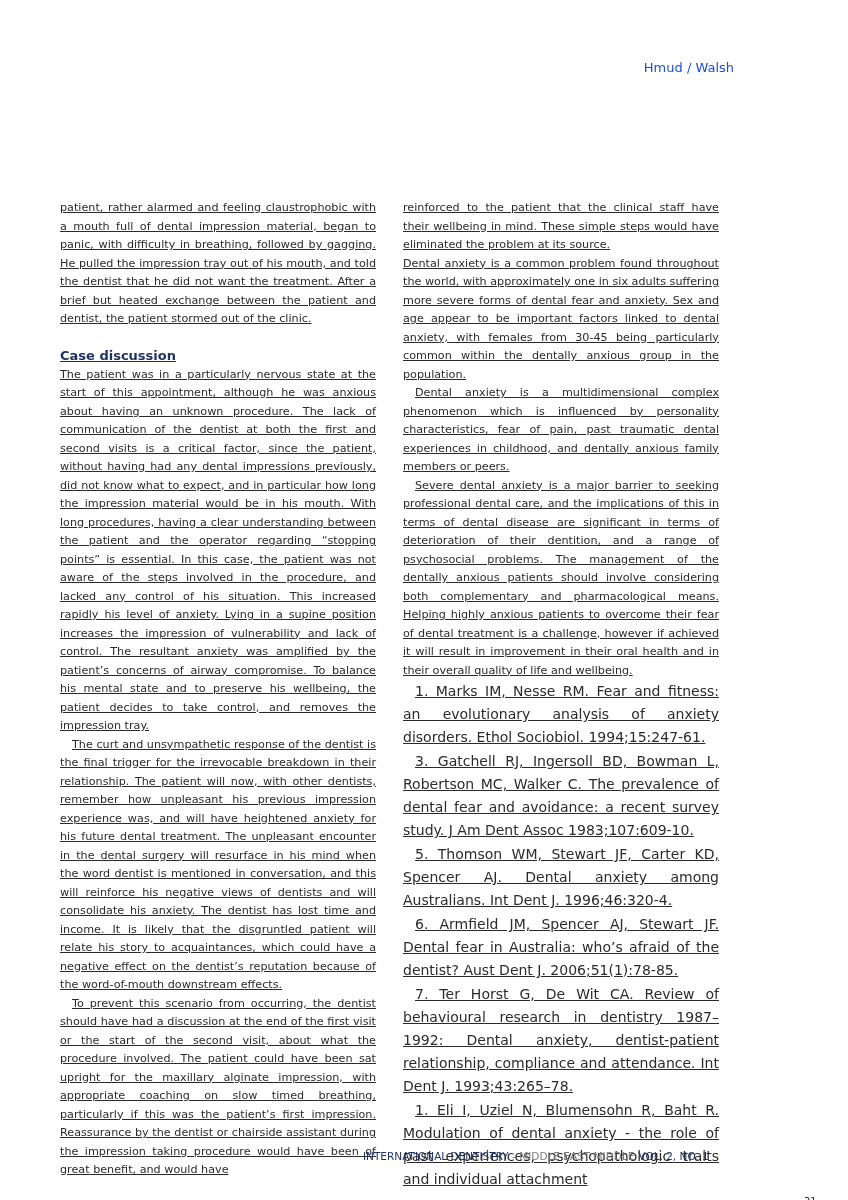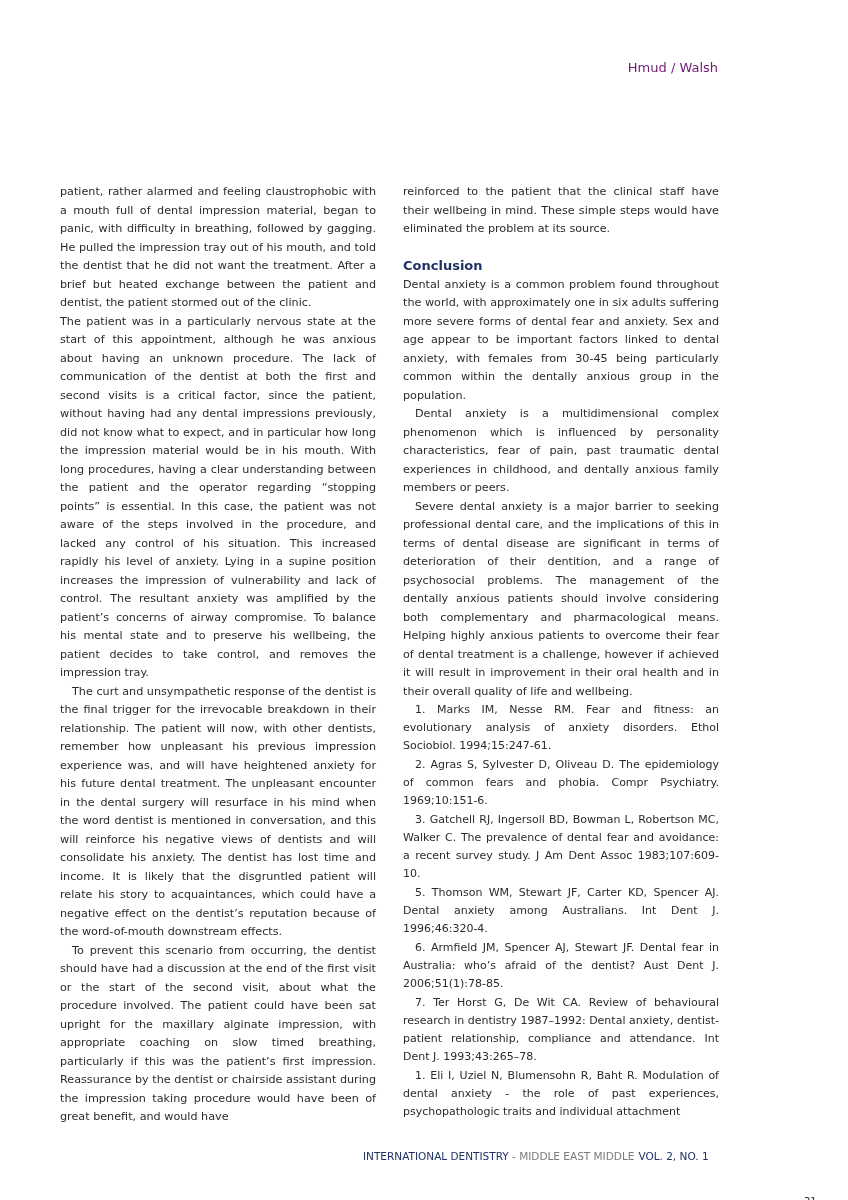--- a/index.html
+++ b/index.html
@@ -1,51 +1,50 @@
 <!DOCTYPE html>
 <html><head>
 <meta charset="utf-8">
 <style>
   html, body { margin: 0; padding: 0; background: #ffffff; }
   body { width: 848px; height: 1200px; position: relative; overflow: hidden;
          font-family: "DejaVu Sans", sans-serif; color: #2b2b2b; }
-  .running-head { position: absolute; top: 60px; right: 130px; font-size: 13px; color: #701a75; }
-  .col { position: absolute; top: 183px; width: 316px; font-size: 11.2px; line-height: 18.5px; }
+  .running-head { position: absolute; top: 60px; right: 114px; font-size: 13px; color: #1d4ed8; }
+  .col { position: absolute; top: 199px; width: 316px; font-size: 11.2px; line-height: 18.5px; text-decoration: underline; }
   .col-left { left: 60px; }
   .col-right { left: 403px; }
   .col p { margin: 0; text-align: justify; }
   .col p.indent { text-indent: 12px; }
   .col h2 { margin: 18px 0 1px 0; font-size: 13px; font-weight: bold; color: #1f3264; line-height: 18px; }
-  .refs p { text-indent: 12px; font-size: 11px; line-height: 18px; margin-bottom: 1px; }
+  .refs p { text-indent: 12px; font-size: 14px; line-height: 23px; margin-bottom: 1px; }
   .footer { position: absolute; top: 1150px; left: 363px; font-size: 10.5px; color: #1f3264; white-space: nowrap; }
   .footer .sub { color: #7a7a7a; }
   .footer .vol { color: #1f3264; margin-left: 4px; }
   .pageno { position: absolute; top: 1196px; left: 804px; font-size: 10px; color: #2b2b2b; }
 </style>
 </head>
 <body>
 
 <div class="running-head">Hmud / Walsh</div>
 
 <div class="col col-left">
   <p>patient, rather alarmed and feeling claustrophobic with a mouth full of dental impression material, began to panic, with difficulty in breathing, followed by gagging. He pulled the impression tray out of his mouth, and told the dentist that he did not want the treatment. After a brief but heated exchange between the patient and dentist, the patient stormed out of the clinic.</p>
+  <h2>Case discussion</h2>
   <p>The patient was in a particularly nervous state at the start of this appointment, although he was anxious about having an unknown procedure. The lack of communication of the dentist at both the first and second visits is a critical factor, since the patient, without having had any dental impressions previously, did not know what to expect, and in particular how long the impression material would be in his mouth. With long procedures, having a clear understanding between the patient and the operator regarding “stopping points” is essential. In this case, the patient was not aware of the steps involved in the procedure, and lacked any control of his situation. This increased rapidly his level of anxiety. Lying in a supine position increases the impression of vulnerability and lack of control. The resultant anxiety was amplified by the patient’s concerns of airway compromise. To balance his mental state and to preserve his wellbeing, the patient decides to take control, and removes the impression tray.</p>
   <p class="indent">The curt and unsympathetic response of the dentist is the final trigger for the irrevocable breakdown in their relationship. The patient will now, with other dentists, remember how unpleasant his previous impression experience was, and will have heightened anxiety for his future dental treatment. The unpleasant encounter in the dental surgery will resurface in his mind when the word dentist is mentioned in conversation, and this will reinforce his negative views of dentists and will consolidate his anxiety. The dentist has lost time and income. It is likely that the disgruntled patient will relate his story to acquaintances, which could have a negative effect on the dentist’s reputation because of the word-of-mouth downstream effects.</p>
   <p class="indent">To prevent this scenario from occurring, the dentist should have had a discussion at the end of the first visit or the start of the second visit, about what the procedure involved. The patient could have been sat upright for the maxillary alginate impression, with appropriate coaching on slow timed breathing, particularly if this was the patient’s first impression. Reassurance by the dentist or chairside assistant during the impression taking procedure would have been of great benefit, and would have</p>
 </div>
 
 <div class="col col-right">
   <p>reinforced to the patient that the clinical staff have their wellbeing in mind. These simple steps would have eliminated the problem at its source.</p>
-  <h2>Conclusion</h2>
   <p>Dental anxiety is a common problem found throughout the world, with approximately one in six adults suffering more severe forms of dental fear and anxiety. Sex and age appear to be important factors linked to dental anxiety, with females from 30-45 being particularly common within the dentally anxious group in the population.</p>
   <p class="indent">Dental anxiety is a multidimensional complex phenomenon which is influenced by personality characteristics, fear of pain, past traumatic dental experiences in childhood, and dentally anxious family members or peers.</p>
   <p class="indent">Severe dental anxiety is a major barrier to seeking professional dental care, and the implications of this in terms of dental disease are significant in terms of deterioration of their dentition, and a range of psychosocial problems. The management of the dentally anxious patients should involve considering both complementary and pharmacological means. Helping highly anxious patients to overcome their fear of dental treatment is a challenge, however if achieved it will result in improvement in their oral health and in their overall quality of life and wellbeing.</p>
   <div class="refs">
     <p>1. Marks IM, Nesse RM. Fear and fitness: an evolutionary analysis of anxiety disorders. Ethol Sociobiol. 1994;15:247-61.</p>
-    <p>2. Agras S, Sylvester D, Oliveau D. The epidemiology of common fears and phobia. Compr Psychiatry. 1969;10:151-6.</p>
     <p>3. Gatchell RJ, Ingersoll BD, Bowman L, Robertson MC, Walker C. The prevalence of dental fear and avoidance: a recent survey study. J Am Dent Assoc 1983;107:609-10.</p>
     <p>5. Thomson WM, Stewart JF, Carter KD, Spencer AJ. Dental anxiety among Australians. Int Dent J. 1996;46:320-4.</p>
     <p>6. Armfield JM, Spencer AJ, Stewart JF. Dental fear in Australia: who’s afraid of the dentist? Aust Dent J. 2006;51(1):78-85.</p>
     <p>7. Ter Horst G, De Wit CA. Review of behavioural research in dentistry 1987–1992: Dental anxiety, dentist-patient relationship, compliance and attendance. Int Dent J. 1993;43:265–78.</p>
     <p>1. Eli I, Uziel N, Blumensohn R, Baht R. Modulation of dental anxiety - the role of past experiences, psychopathologic traits and individual attachment</p>
   </div>
 </div>
 
 <div class="footer">
   <span>INTERNATIONAL DENTISTRY</span><span class="sub"> - MIDDLE EAST MIDDLE</span><span class="vol">VOL. 2, NO. 1</span>

